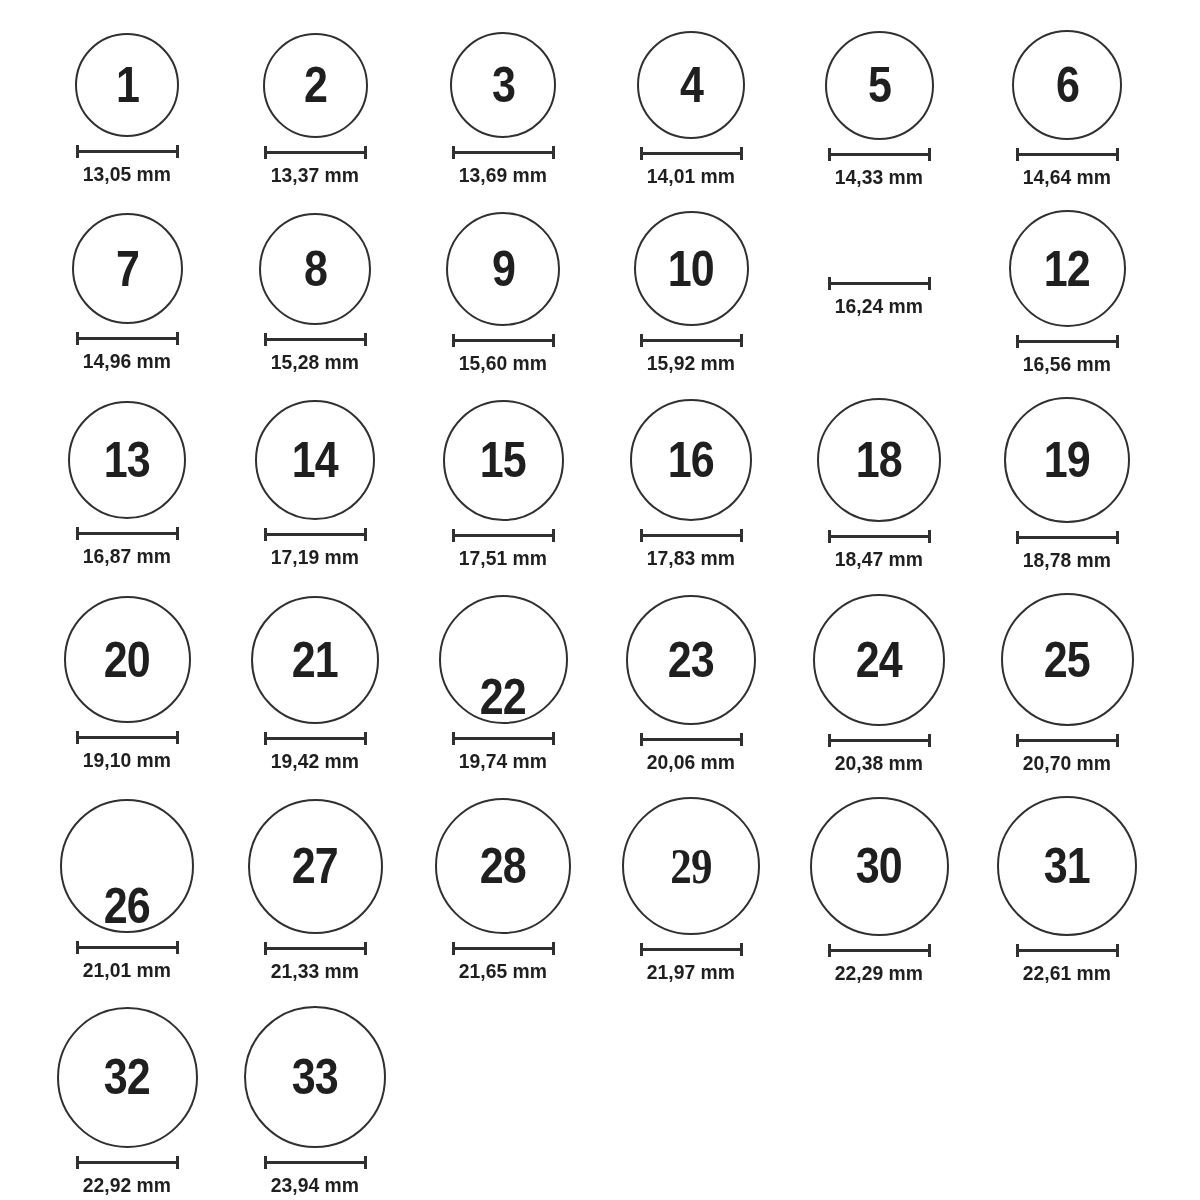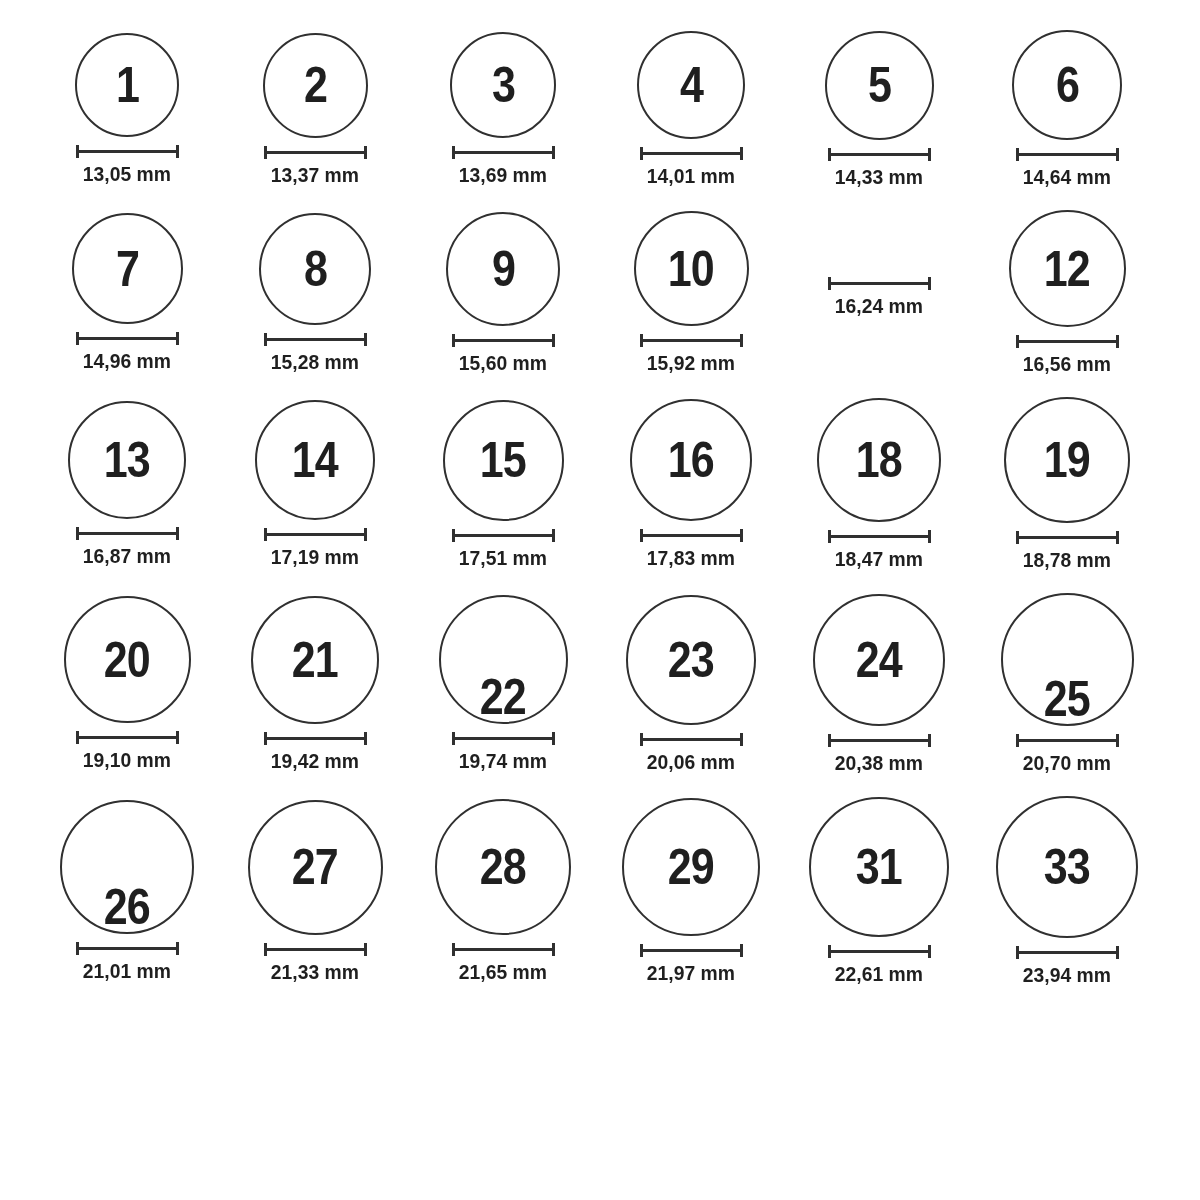--- a/index.html
+++ b/index.html
@@ -351,21 +351,21 @@
     </div>
     <div class="measure">
       <span class="tick left"></span>
       <span class="bar"></span>
       <span class="tick right"></span>
     </div>
     <div class="label">20,38 mm</div>
   </div>
 
   <div class="ring">
-    <div class="circle" style="width: 133px; height: 133px; align-items: flex-end;">
+    <div class="circle" style="width: 133px; height: 133px;">
       <span class="num">25</span>
     </div>
     <div class="measure">
       <span class="tick left"></span>
       <span class="bar"></span>
       <span class="tick right"></span>
     </div>
     <div class="label">20,70 mm</div>
   </div>
 
@@ -399,44 +399,66 @@
     </div>
     <div class="measure">
       <span class="tick left"></span>
       <span class="bar"></span>
       <span class="tick right"></span>
     </div>
     <div class="label">21,65 mm</div>
   </div>
 
   <div class="ring">
-    <div class="circle" style="width: 138px; height: 138px;">
+    <div class="circle" style="width: 138px; height: 138px; font-family: Liberation Serif, serif;">
       <span class="num">29</span>
     </div>
     <div class="measure">
       <span class="tick left"></span>
       <span class="bar"></span>
       <span class="tick right"></span>
     </div>
     <div class="label">21,97 mm</div>
   </div>
 
+  <div class="ring">
+    <div class="circle" style="width: 139px; height: 139px;">
+      <span class="num">30</span>
+    </div>
+    <div class="measure">
+      <span class="tick left"></span>
+      <span class="bar"></span>
+      <span class="tick right"></span>
+    </div>
+    <div class="label">22,29 mm</div>
+  </div>
 
   <div class="ring">
     <div class="circle" style="width: 140px; height: 140px;">
       <span class="num">31</span>
     </div>
     <div class="measure">
       <span class="tick left"></span>
       <span class="bar"></span>
       <span class="tick right"></span>
     </div>
     <div class="label">22,61 mm</div>
   </div>
 
+  <div class="ring">
+    <div class="circle" style="width: 141px; height: 141px;">
+      <span class="num">32</span>
+    </div>
+    <div class="measure">
+      <span class="tick left"></span>
+      <span class="bar"></span>
+      <span class="tick right"></span>
+    </div>
+    <div class="label">22,92 mm</div>
+  </div>
 
   <div class="ring">
     <div class="circle" style="width: 142px; height: 142px;">
       <span class="num">33</span>
     </div>
     <div class="measure">
       <span class="tick left"></span>
       <span class="bar"></span>
       <span class="tick right"></span>
     </div>

